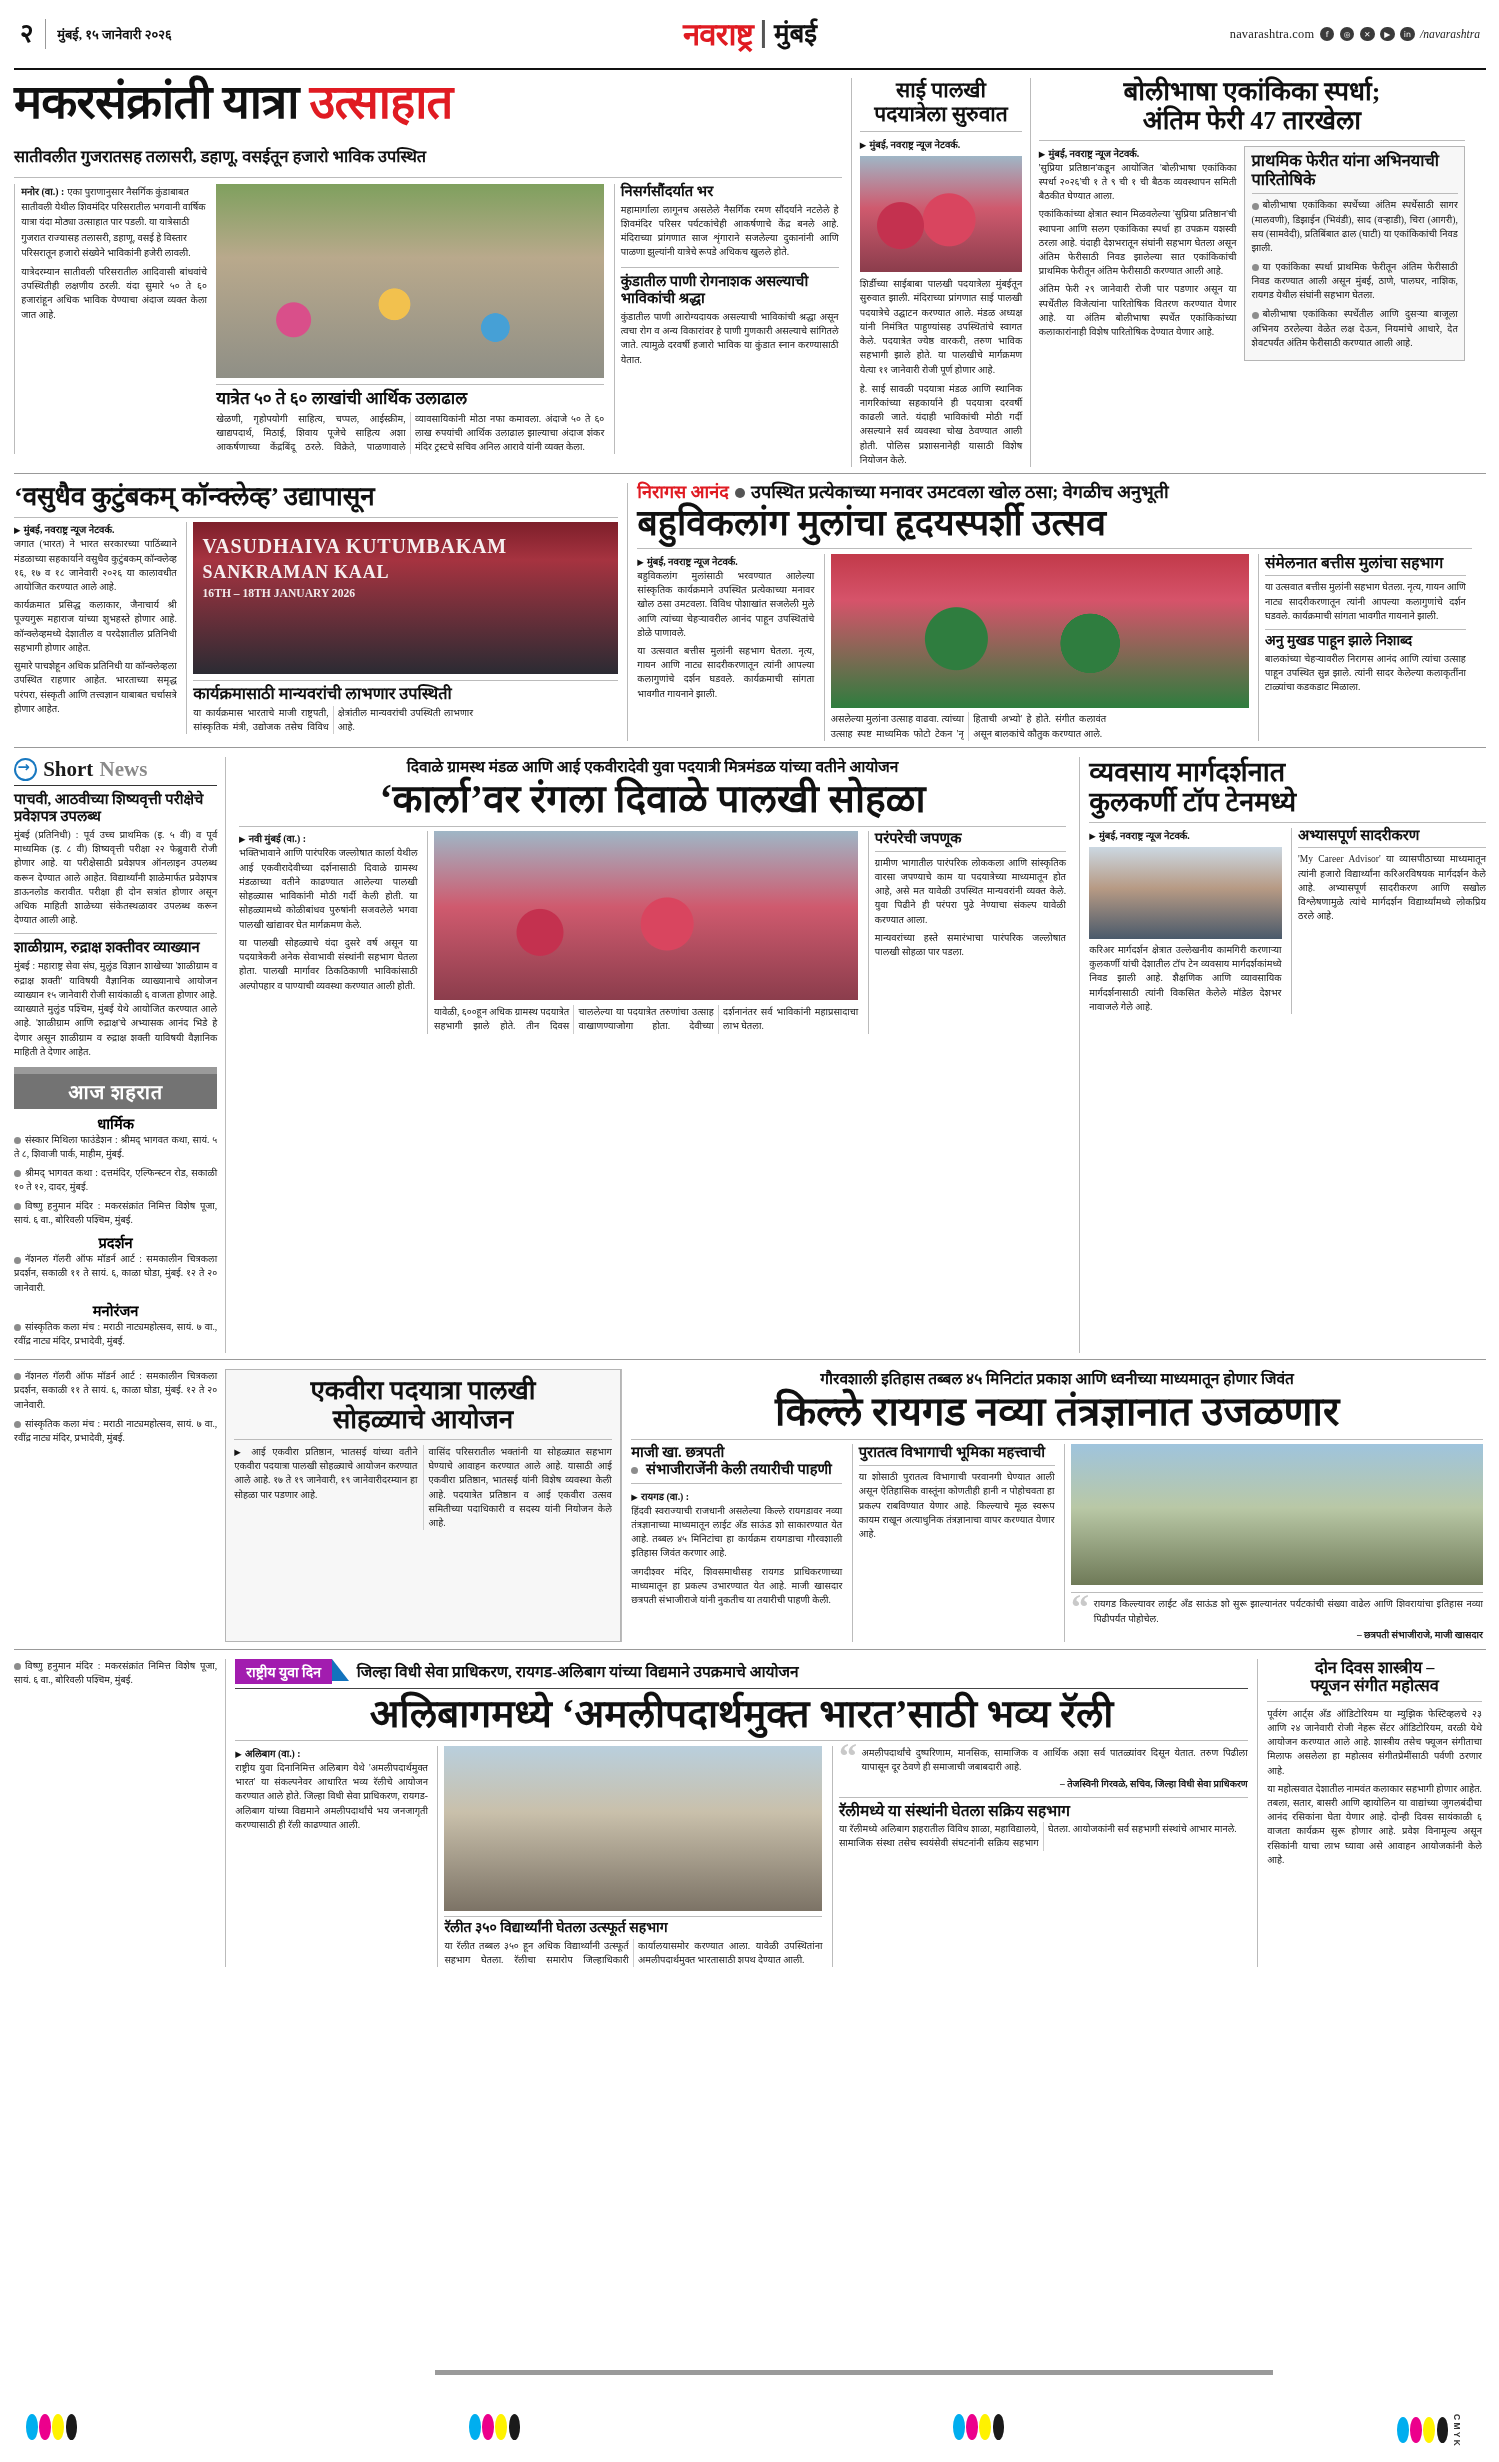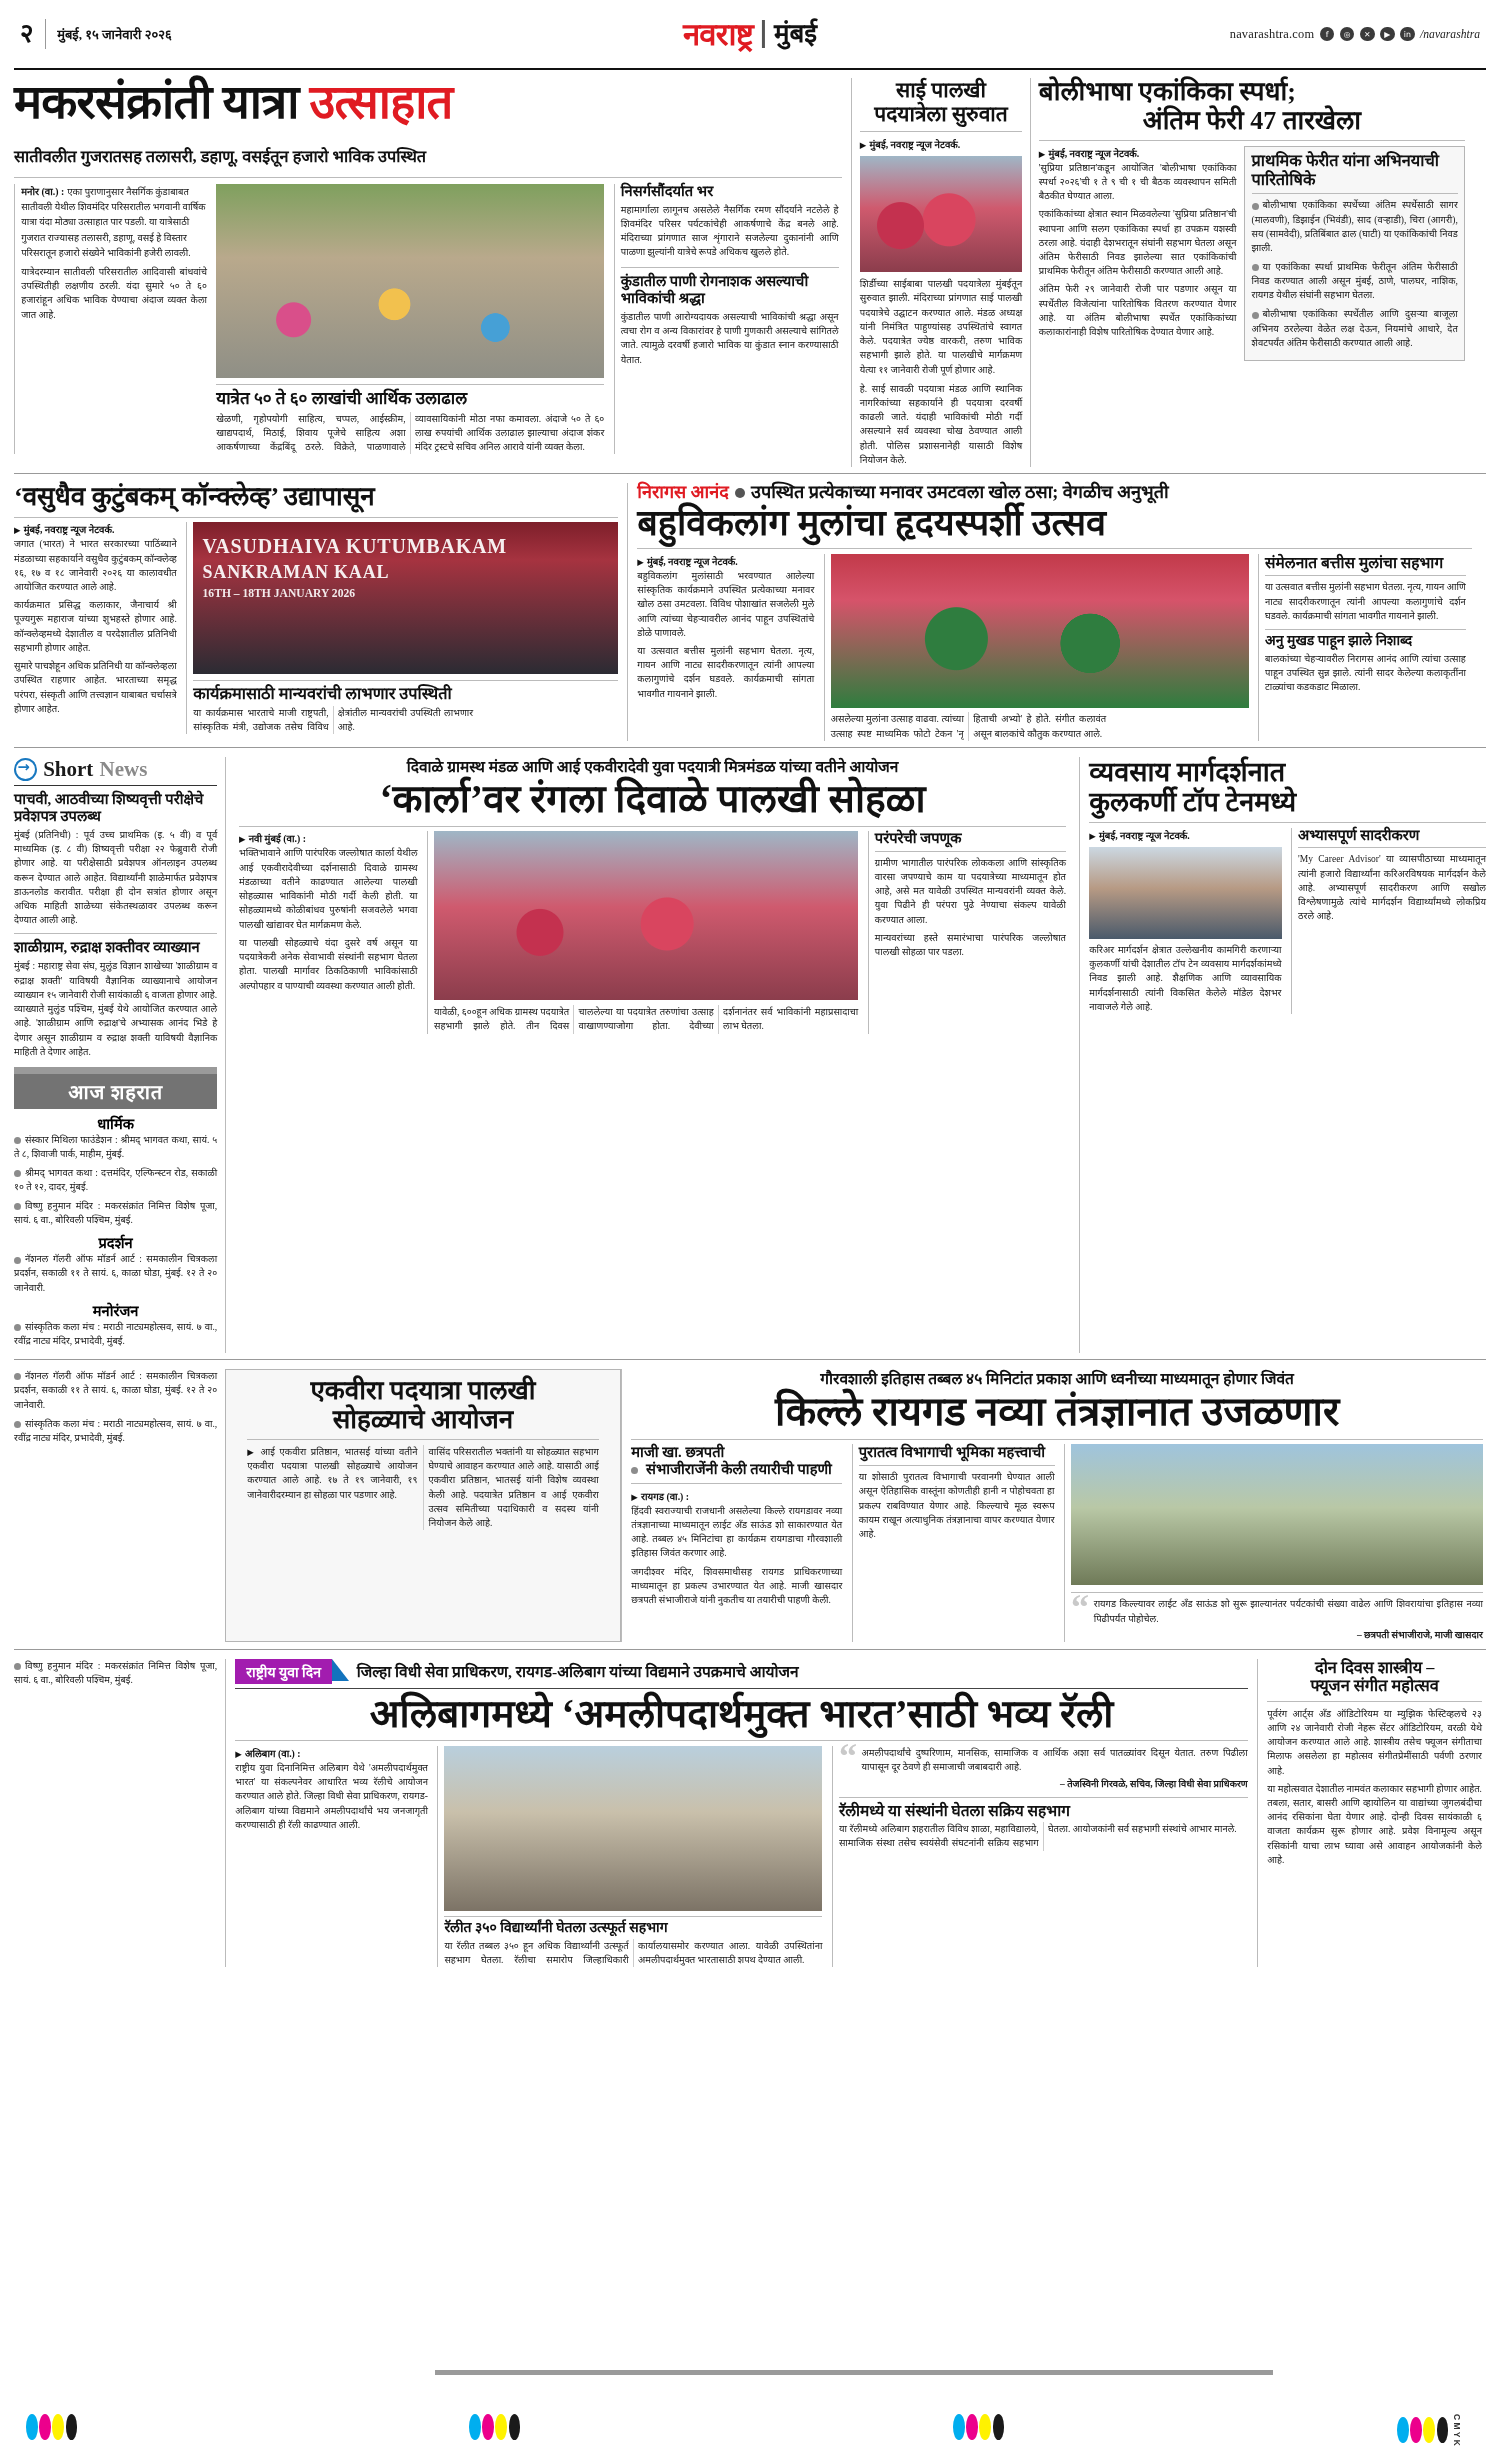--- a/index.html
+++ b/index.html
@@ -147,21 +147,21 @@
       <div>
         <span class="bullet-tri">▶</span>
         <span class="byline">मुंबई, नवराष्ट्र न्यूज नेटवर्क.</span>
       </div>
       <div class="photo p-pink" style="height:116px;margin:4.7px 0;"></div>
       <p class="body-txt">शिर्डीच्या साईबाबा पालखी पदयात्रेला मुंबईतून सुरुवात झाली. मंदिराच्या प्रांगणात साई पालखी पदयात्रेचे उद्घाटन करण्यात आले. मंडळ अध्यक्ष यांनी निमंत्रित पाहुण्यांसह उपस्थितांचे स्वागत केले. पदयात्रेत ज्येष्ठ वारकरी, तरुण भाविक सहभागी झाले होते. या पालखीचे मार्गक्रमण येत्या ११ जानेवारी रोजी पूर्ण होणार आहे.</p>
       <p class="body-txt" style="margin-top:4.7px;">हे. साई सावळी पदयात्रा मंडळ आणि स्थानिक नागरिकांच्या सहकार्याने ही पदयात्रा दरवर्षी काढली जाते. यंदाही भाविकांची मोठी गर्दी असल्याने सर्व व्यवस्था चोख ठेवण्यात आली होती. पोलिस प्रशासनानेही यासाठी विशेष नियोजन केले.</p>
     </div>
 
     <div style="width:435px;padding-left:7.8px;" class="vline">
-      <div class="hl" style="font-size:26px;line-height:1.1;">बोलीभाषा एकांकिका स्पर्धा;</div>
+      <div class="hl" style="font-size:26px;text-align:center;line-height:1.1;">बोलीभाषा एकांकिका स्पर्धा;</div>
       <div class="hl" style="font-size:26px;text-align:center;line-height:1.1;">अंतिम फेरी 47 तारखेला</div>
       <div style="border-bottom:0.8px solid #bbb;margin:4.7px 0;"></div>
       <div style="display:flex;gap:7.8px;">
         <div style="width:198px;">
           <div>
             <span class="bullet-tri">▶</span>
             <span class="byline">मुंबई, नवराष्ट्र न्यूज नेटवर्क.</span>
           </div>
           <p class="body-txt">'सुप्रिया प्रतिष्ठान'कडून आयोजित 'बोलीभाषा एकांकिका स्पर्धा २०२६'ची १ ते ९ ची १ ची बैठक व्यवस्थापन समिती बैठकीत घेण्यात आला.</p>
           <p class="body-txt" style="margin-top:3.9px;">एकांकिकांच्या क्षेत्रात स्थान मिळवलेल्या 'सुप्रिया प्रतिष्ठान'ची स्थापना आणि सलग एकांकिका स्पर्धा हा उपक्रम यशस्वी ठरला आहे. यंदाही देशभरातून संघांनी सहभाग घेतला असून अंतिम फेरीसाठी निवड झालेल्या सात एकांकिकांची प्राथमिक फेरीतून अंतिम फेरीसाठी करण्यात आली आहे.</p>
@@ -340,21 +340,21 @@
 
   <div class="rule-thin" style="margin:6.2px 14px;"></div>
 
   <div style="display:flex;padding:3.1px 14px 0 14px;">
 
     <div style="width:211px;padding-right:7.8px;">
       <div class="dotli"><span class="dot"></span><span>नॅशनल गॅलरी ऑफ मॉडर्न आर्ट : समकालीन चित्रकला प्रदर्शन, सकाळी ११ ते सायं. ६, काळा घोडा, मुंबई. १२ ते २० जानेवारी.</span></div>
       <div class="dotli"><span class="dot"></span><span>सांस्कृतिक कला मंच : मराठी नाट्यमहोत्सव, सायं. ७ वा., रवींद्र नाट्य मंदिर, प्रभादेवी, मुंबई.</span></div>
     </div>
 
-    <div style="width:396px;padding:0 15px;" class="vline boxed">
+    <div style="width:396px;padding:0 2px;" class="vline boxed">
       <div style="padding:6.2px;">
         <div class="hl" style="font-size:26px;text-align:center;line-height:1.12;">एकवीरा पदयात्रा पालखी</div>
         <div class="hl" style="font-size:26px;text-align:center;line-height:1.12;">सोहळ्याचे आयोजन</div>
         <div style="border-bottom:0.8px solid #bbb;margin:4.7px 0;"></div>
         <div style="column-count:2;column-gap:11px;column-rule:0.8px solid #ccc;">
           <div class="dotli">
             <span class="bullet-tri">▶</span>
             <span>आई एकवीरा प्रतिष्ठान, भातसई यांच्या वतीने एकवीरा पदयात्रा पालखी सोहळ्याचे आयोजन करण्यात आले आहे. १७ ते १९ जानेवारी, १९ जानेवारीदरम्यान हा सोहळा पार पडणार आहे.</span>
           </div>
           <div class="dotli">

